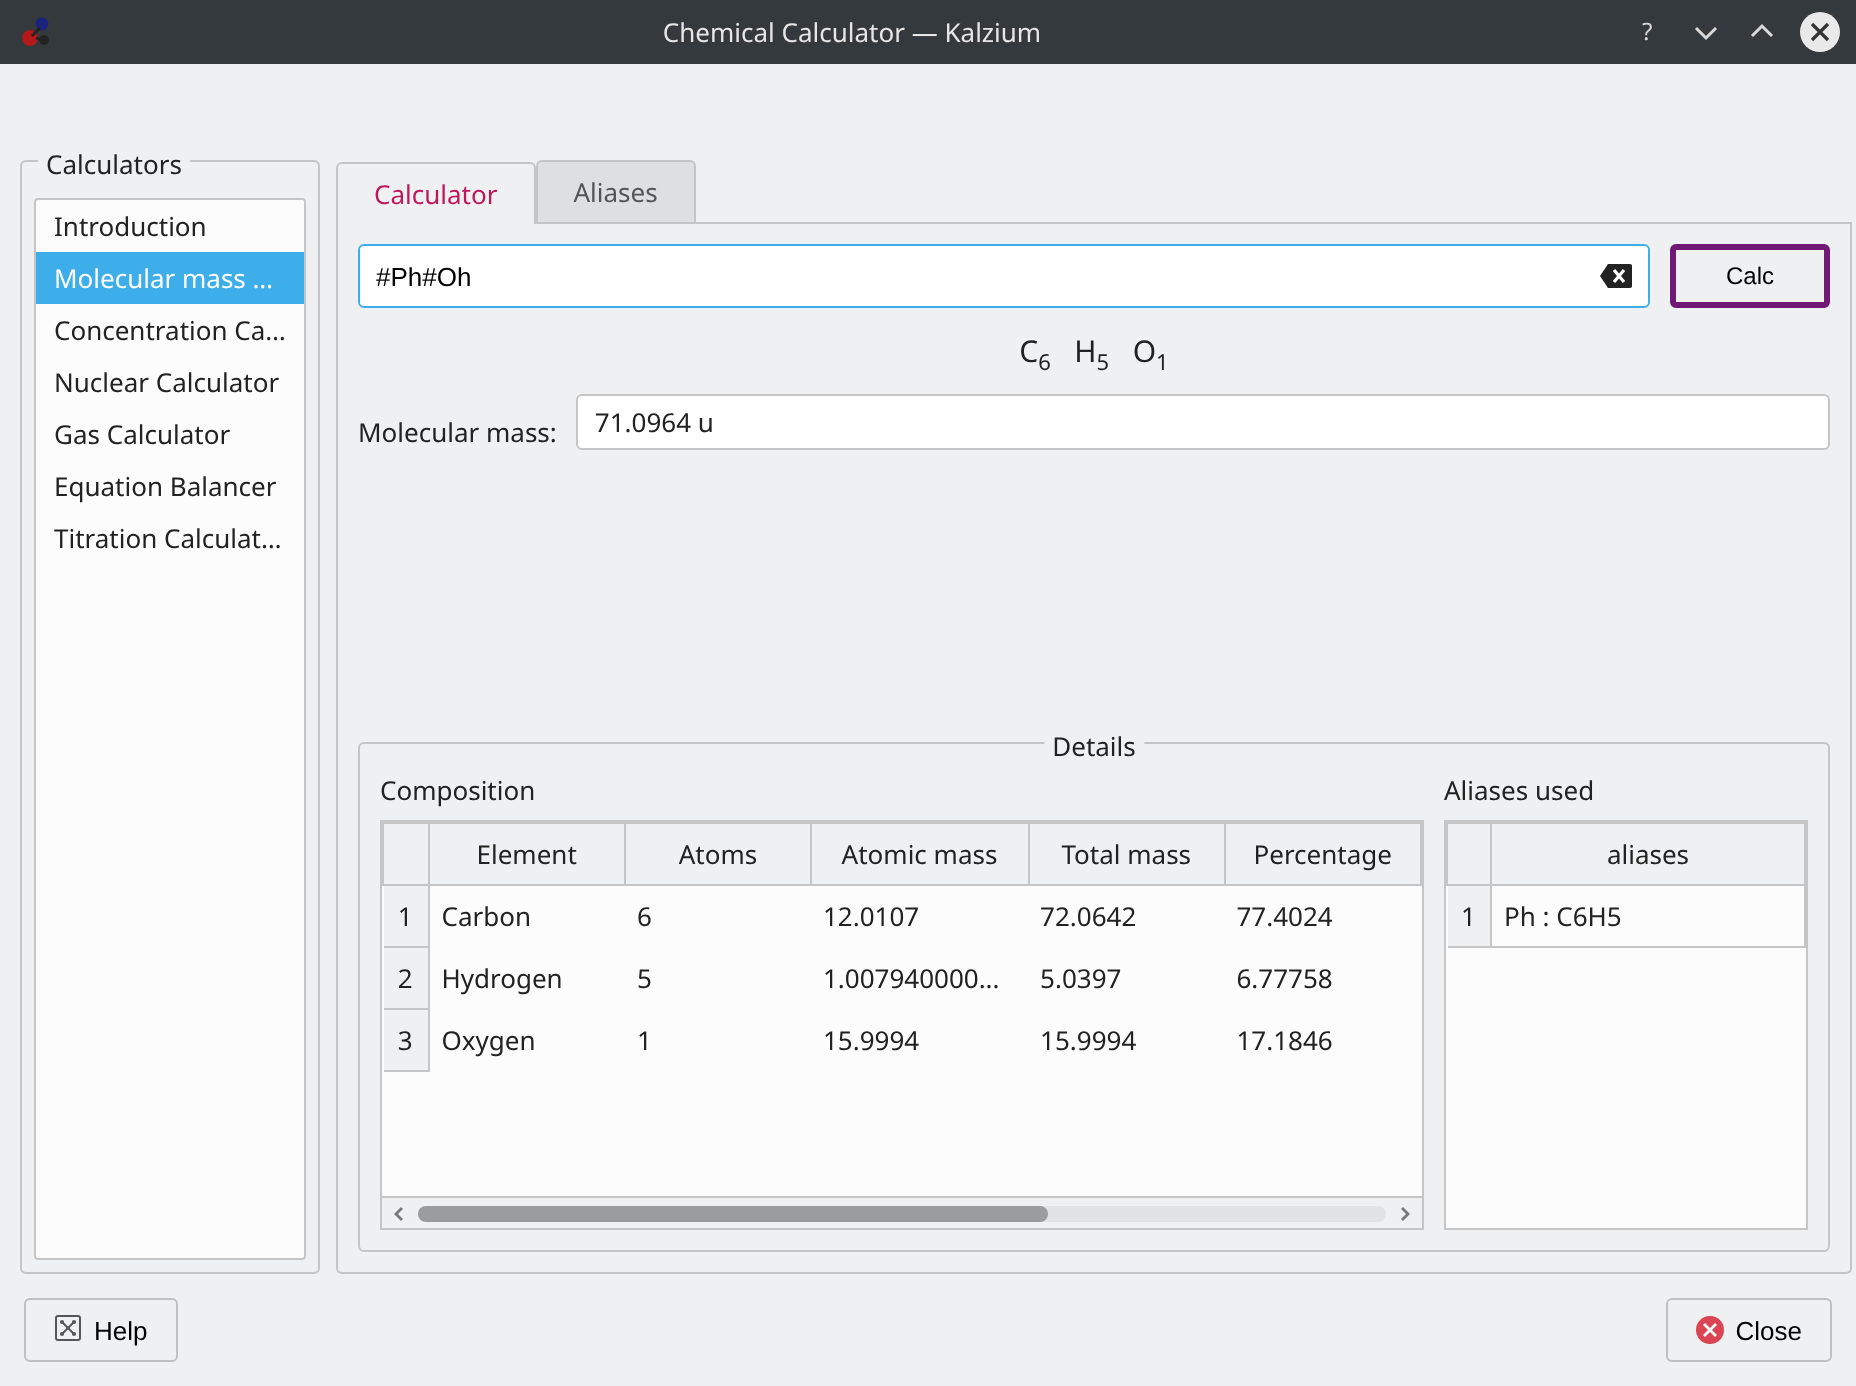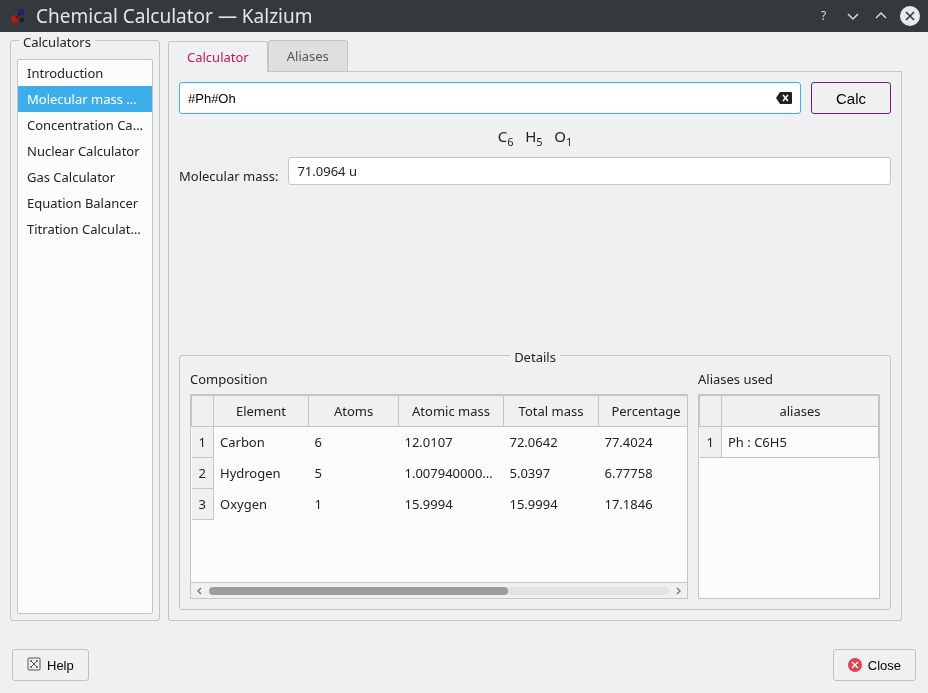--- a/index.html
+++ b/index.html
@@ -19,22 +19,22 @@
     display: flex;
     align-items: center;
     padding: 0 8px;
   }
   .titlebar-icon {
     width: 20px; height: 20px; margin-right: 8px;
     display: flex; align-items: center; justify-content: center;
   }
   .titlebar-title {
     flex: 1;
-    text-align: left;
-    font-size: 19px;
+    text-align: center;
+    font-size: 13px;
     color: #e6e6e6;
   }
   .titlebar-controls { display: flex; gap: 10px; align-items: center; }
   .titlebar-btn {
     width: 18px; height: 18px;
     display: flex; align-items: center; justify-content: center;
     color: #d9d9d9; cursor: pointer;
   }
   .titlebar-close {
     width: 20px; height: 20px; border-radius: 10px;
@@ -43,22 +43,23 @@
   .window-body {
     background: #eff0f1;
     height: calc(693px - 32px);
     display: flex;
     flex-direction: column;
   }
   .main-area {
     flex: 1;
     display: flex;
     gap: 8px;
-    padding: 8px 26px 4px 10px;
+    padding: 8px 2px 4px 10px;
     min-height: 0;
+    margin-top: 40px;
   }
   .sidebar-group {
     width: 150px;
     border: 1px solid #c5c5c5;
     border-radius: 3px;
     background: #eff0f1;
     display: flex; flex-direction: column;
     position: relative;
     padding-top: 12px;
   }
@@ -144,24 +145,24 @@
     flex: 1; border: none; outline: none;
     font-size: 13px; background: transparent;
   }
   .clear-icon {
     width: 16px; height: 16px;
     display: flex; align-items: center; justify-content: center;
     cursor: pointer; color: #222;
   }
   .calc-btn {
     width: 80px; height: 32px;
-    border: 1px solid #701a75;
-    border-radius: 3px;
-    background: #eff0f1;
-    font-size: 15px;
+    border: 3px solid #701a75;
+    border-radius: 3px;
+    background: #eff0f1;
+    font-size: 12px;
     cursor: pointer;
   }
   .formula-display {
     text-align: center;
     font-size: 15px;
     padding: 2px 0 8px 0;
   }
   .formula-display sub { font-size: 11px; }
   .mass-row {
     display: flex; align-items: flex-end; gap: 10px;
@@ -245,21 +246,20 @@
   .footer .spacer { flex: 1; }
   .btn {
     border: 1px solid #bfc0c2;
     border-radius: 3px;
     background: #eff0f1;
     height: 32px;
     padding: 0 14px;
     display: inline-flex; align-items: center; gap: 6px;
     font-size: 13px;
     cursor: pointer;
-    margin-top: 16px;
   }
   .icon-close-red {
     width: 14px; height: 14px; border-radius: 7px;
     background: #da4453; display: inline-flex; align-items: center; justify-content: center;
     color: #fff; font-size: 10px; line-height: 1;
   }
 </style>
 </head>
 <body>
 

